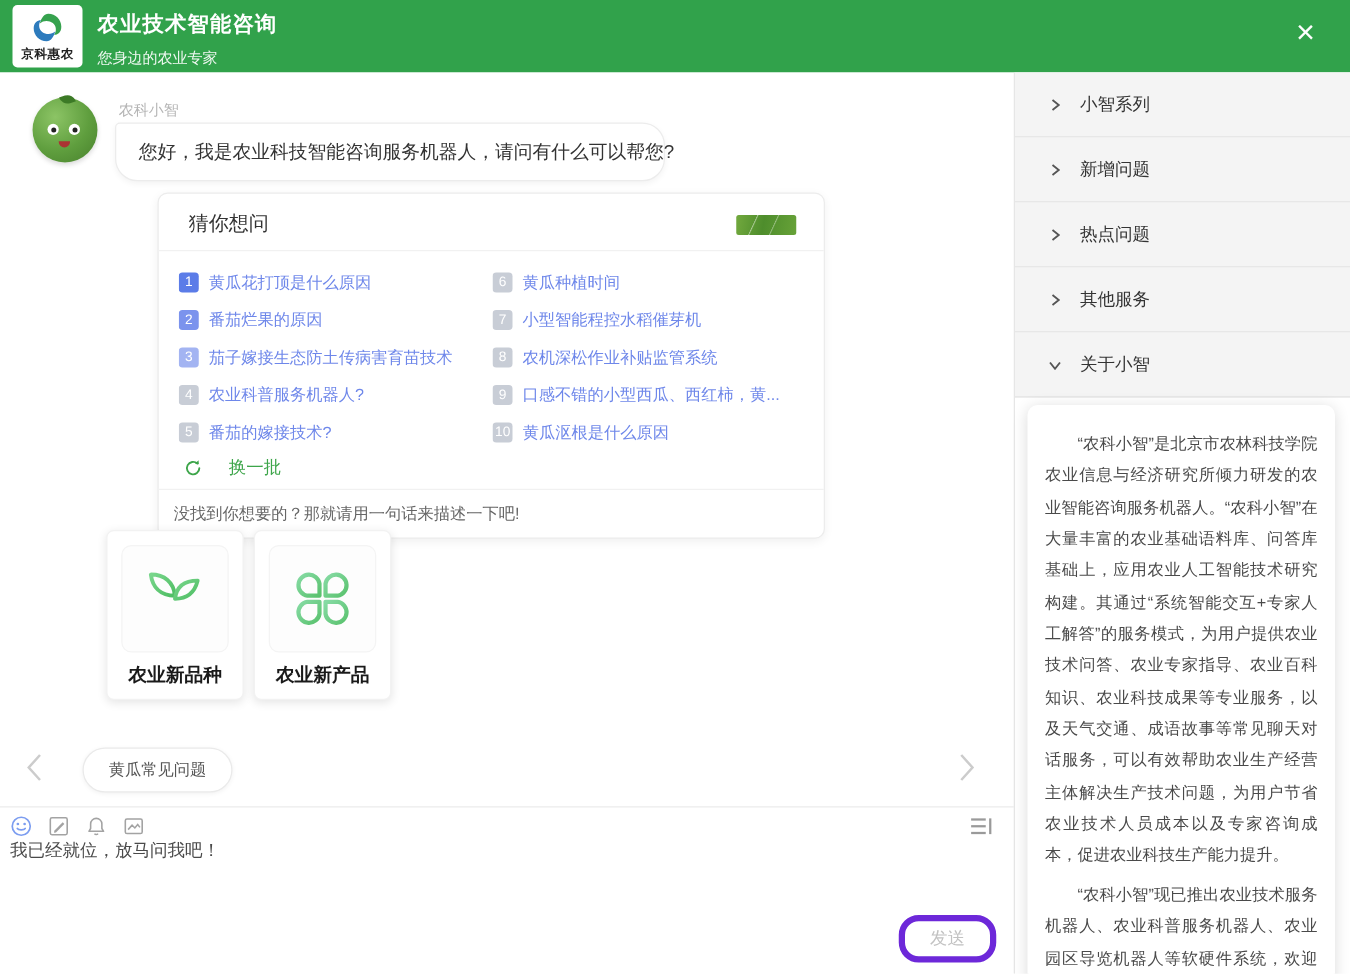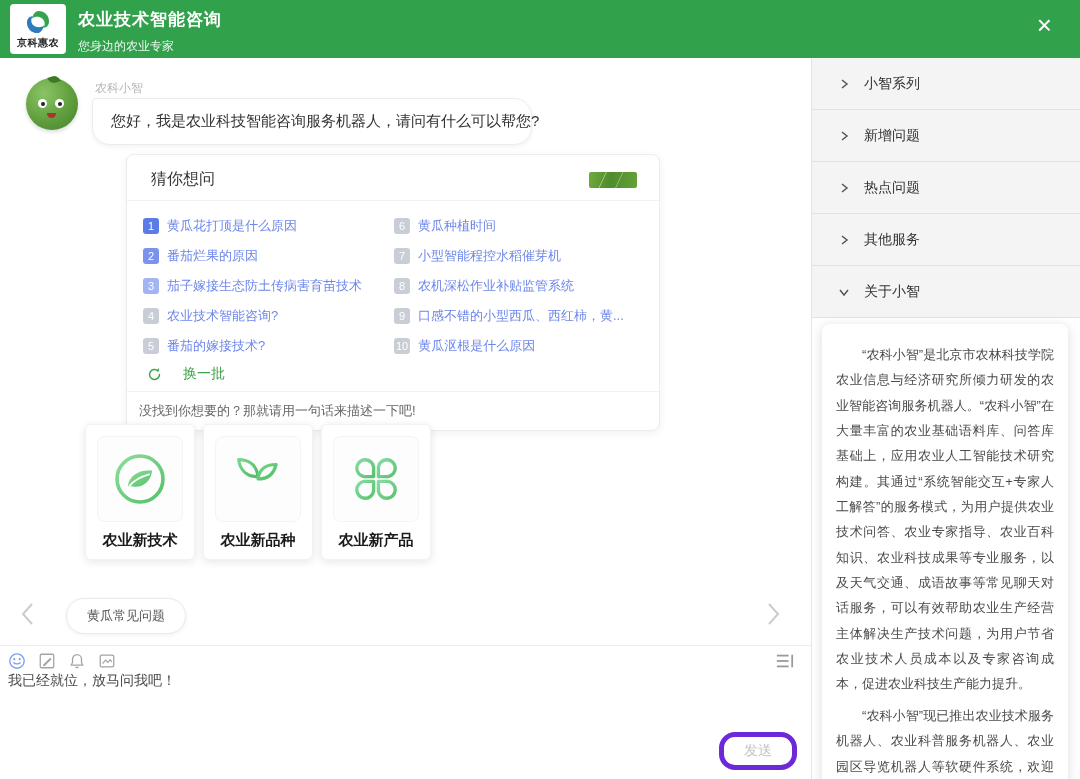--- a/index.html
+++ b/index.html
@@ -140,21 +140,21 @@
             <div class="q-item">
               <span class="q-badge" style="background: rgb(123, 147, 237);">2</span>
               <span class="q-text">番茄烂果的原因</span>
             </div>
             <div class="q-item">
               <span class="q-badge" style="background: rgb(163, 180, 242);">3</span>
               <span class="q-text">茄子嫁接生态防土传病害育苗技术</span>
             </div>
             <div class="q-item">
               <span class="q-badge" style="background: rgb(200, 205, 214);">4</span>
-              <span class="q-text">农业技术智能咨询?</span>
+              <span class="q-text">农业科普服务机器人?</span>
             </div>
             <div class="q-item">
               <span class="q-badge" style="background: rgb(200, 205, 214);">5</span>
               <span class="q-text">番茄的嫁接技术?</span>
             </div>
             <div class="q-item">
               <span class="q-badge" style="background: rgb(200, 205, 214);">6</span>
               <span class="q-text">黄瓜种植时间</span>
             </div>
             <div class="q-item">
@@ -178,36 +178,20 @@
           <svg class="tb-icon" width="15" height="15" viewBox="0 0 16 16">
             <path d="M13.3 8a5.3 5.3 0 1 1-1.7-3.9" fill="none" stroke="#3da54a" stroke-width="1.6" stroke-linecap="round"></path>
             <path d="M12.6 1.2 12.9 4.6 9.6 4.2 Z" fill="#3da54a"></path>
           </svg>
           <span>换一批</span>
         </div>
         <div class="hint-row">没找到你想要的？那就请用一句话来描述一下吧!</div>
       </div>
 
       <div class="cards">
-        <div class="card">
-          <div class="card-iconbox">
-            <svg width="58" height="58" viewBox="0 0 48 48">
-              <defs>
-                  <linearGradient id="g1" x1="0" y1="0" x2="1" y2="1">
-                <stop offset="0" stop-color="#8bdc9a"></stop>
-                    <stop offset="1" stop-color="#55c269"></stop>
-                  </linearGradient>
-                </defs>
-              <circle cx="24" cy="24" r="19" fill="none" stroke="url(#g1)" stroke-width="3"></circle>
-              <path d="M14 30c1-9 9-14 20-13-1 10-9 15-17 13" fill="url(#g1)"></path>
-              <path d="M15 30c4-5 10-8 17-10" fill="none" stroke="#fff" stroke-width="1.4"></path>
-            </svg>
-          </div>
-          <div class="card-label">农业新技术</div>
-        </div>
         <div class="card">
           <div class="card-iconbox">
             <svg width="58" height="58" viewBox="0 0 48 48">
               <defs>
                   <linearGradient id="g2" x1="0" y1="0" x2="1" y2="1">
                 <stop offset="0" stop-color="#79d68c"></stop>
                     <stop offset="1" stop-color="#4dbd62"></stop>
                   </linearGradient>
                 </defs>
               <path d="M24 38V20" stroke="url(#g2)" stroke-width="3" fill="none" stroke-linecap="round"></path>

